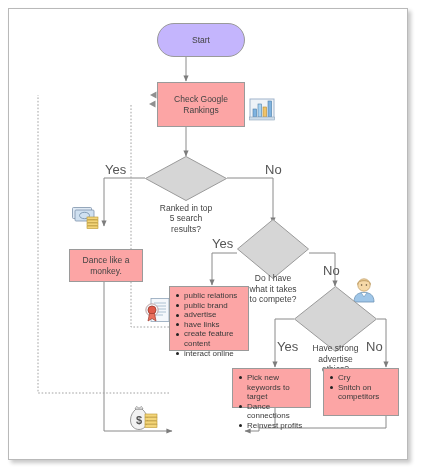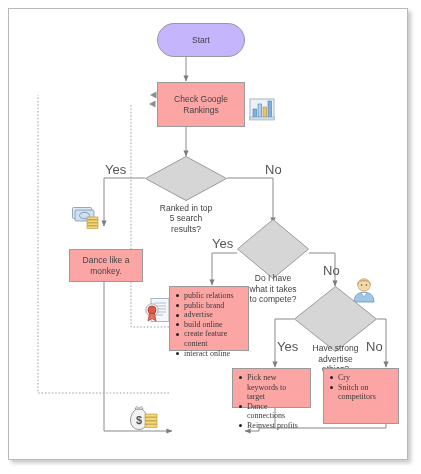--- a/index.html
+++ b/index.html
@@ -56,21 +56,20 @@
   }
   .listbox ul {
     margin: 0; padding: 0; list-style: none;
   }
   .listbox li {
     position: relative;
     padding-left: 9px;
     font-size: 8px;
     line-height: 9.6px;
     color: #3a3a3a;
-    font-family: Liberation Serif, serif;
   }
   .listbox li::before {
     content: "";
     position: absolute;
     left: 1px; top: 3.4px;
     width: 3px; height: 3px;
     background: #222;
     border-radius: 50%;
   }
   .diamond-wrap {
@@ -234,21 +233,21 @@
         <circle cx="9" cy="13" r="4" fill="#e05a4a" stroke="#9e3a2c" stroke-width="0.8"></circle>
         <path d="M6.5,16.5 L5,24 L9,21.5 L13,24 L11.5,16.5 z" fill="#e8705f" stroke="#9e3a2c" stroke-width="0.7"></path>
       </svg>
     </div>
 
     <div class="node listbox" style="left:160px; top:277px; width:80px; height:65px;">
       <ul>
         <li>public relations</li>
         <li>public brand</li>
         <li>advertise</li>
-        <li>build online</li>
+        <li>have links</li>
         <li>create feature content</li>
         <li>interact online</li>
       </ul>
     </div>
 
     <div class="icon" style="left:343px; top:268px;">
       <svg width="24" height="26" viewBox="0 0 24 26">
         <path d="M2,25 C2,18 6,15.5 12,15.5 C18,15.5 22,18 22,25 z" fill="#9fc6e8" stroke="#6d93b5" stroke-width="0.8"></path>
         <path d="M9,15.5 L12,20 L15,15.5 z" fill="#ffffff" stroke="#6d93b5" stroke-width="0.6"></path>
         <circle cx="12" cy="8" r="6.2" fill="#f6d9a8" stroke="#c2a06a" stroke-width="0.8"></circle>
@@ -272,21 +271,21 @@
     <div class="edge-label" style="left:357px; top:330px;">No</div>
 
     <div class="node listbox" style="left:223px; top:359px; width:79px; height:40px;">
       <ul>
         <li>Pick new keywords to target</li>
         <li>Dance connections</li>
         <li>Reinvest profits</li>
       </ul>
     </div>
 
-    <div class="node listbox" style="left:314px; top:359px; width:76px; height:56px;">
+    <div class="node listbox" style="left:314px; top:359px; width:76px; height:48px;">
       <ul>
         <li>Cry</li>
         <li>Snitch on competitors</li>
       </ul>
     </div>
 
     <div class="icon" style="left:119px; top:396px;">
       <svg width="32" height="28" viewBox="0 0 32 28">
         <path d="M8,4 C5,6.5 2.5,10.5 2.5,15 C2.5,21 6.5,24.5 11,24.5 C15.5,24.5 19.5,21 19.5,15 C19.5,10.5 17,6.5 14,4 z" fill="#f2f2f2" stroke="#8d8d8d" stroke-width="0.9"></path>
         <path d="M7,4 L8.5,1.5 L11,3.2 L13.5,1.5 L15,4 z" fill="#ffffff" stroke="#8d8d8d" stroke-width="0.8"></path>

